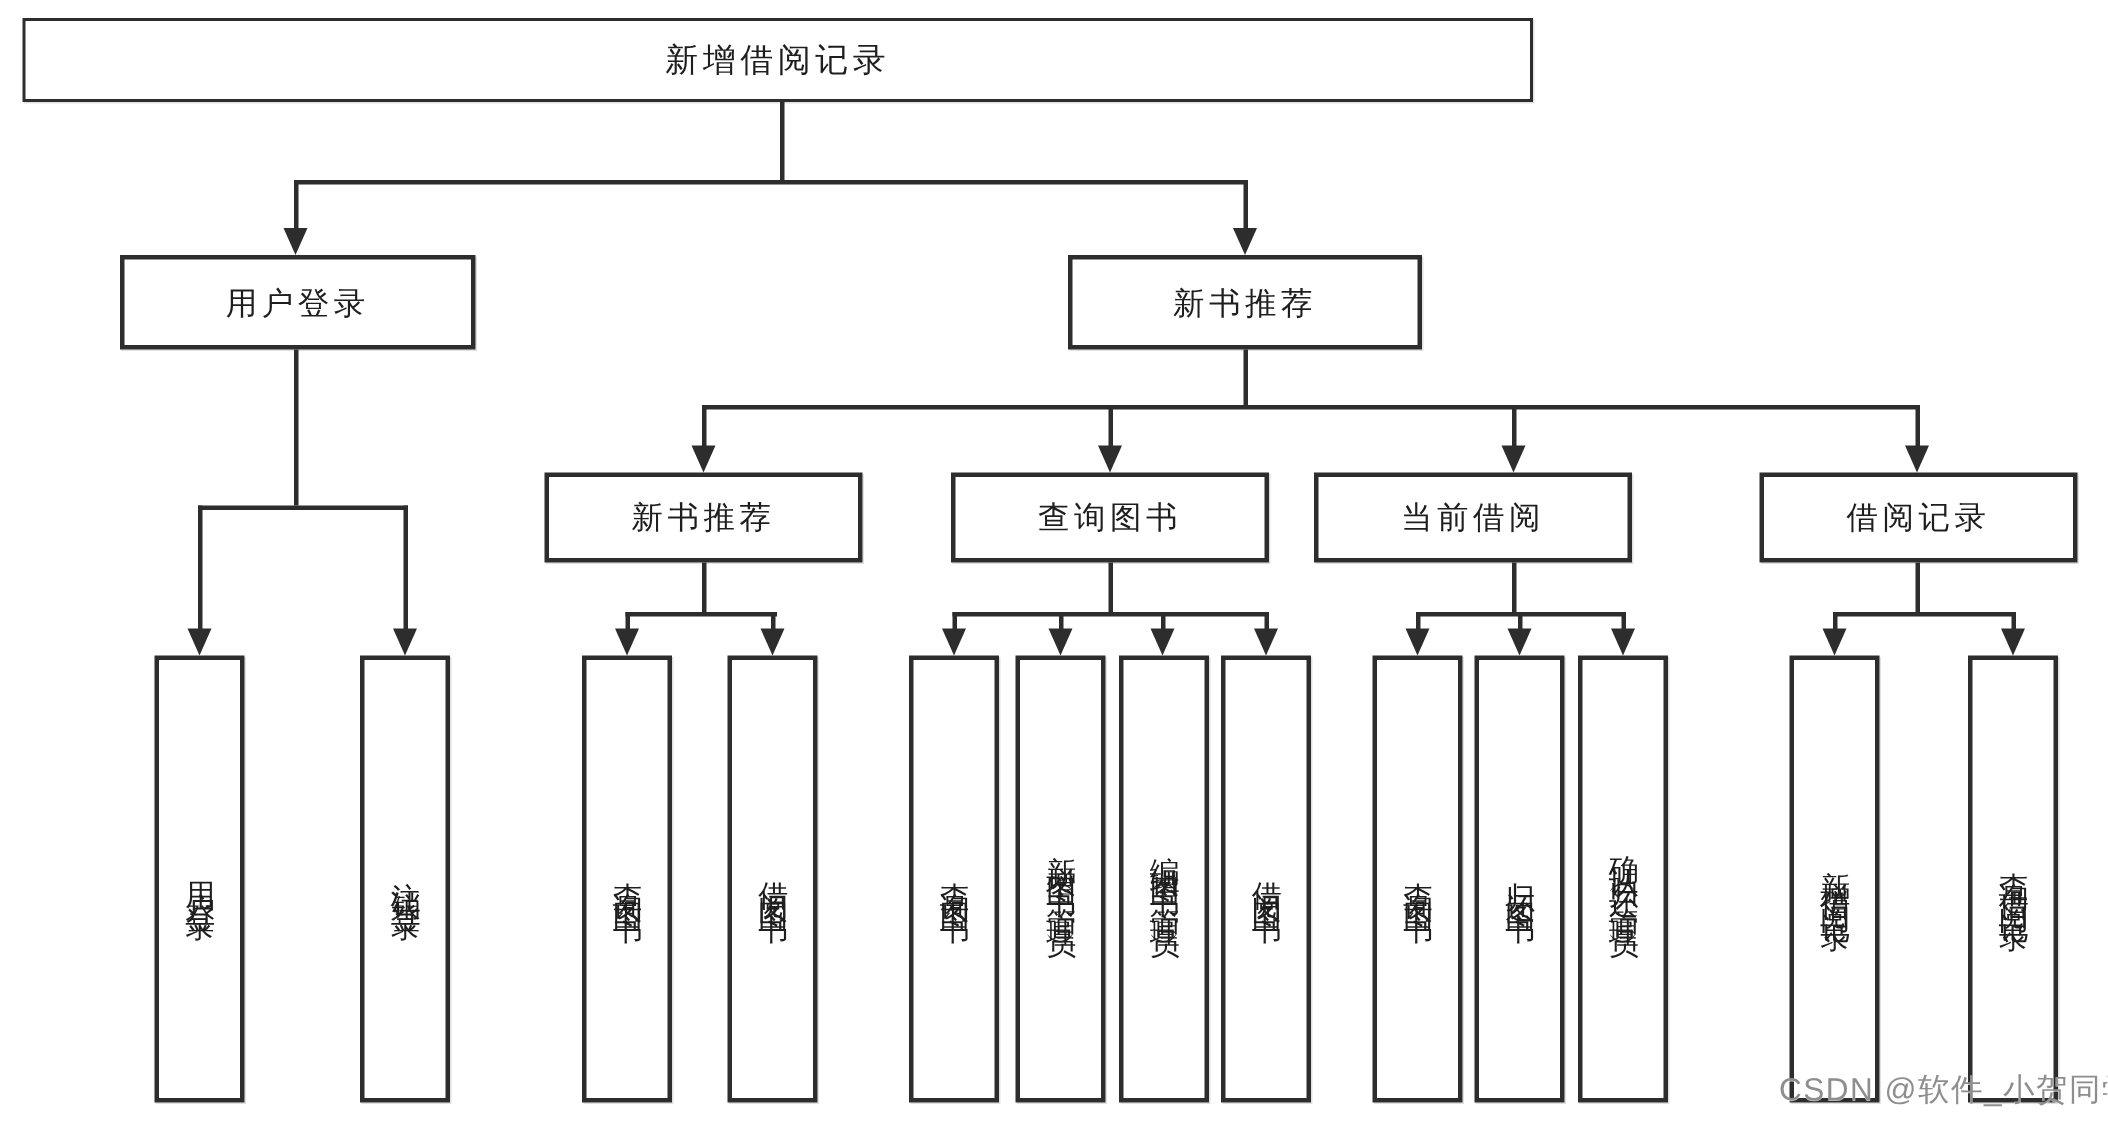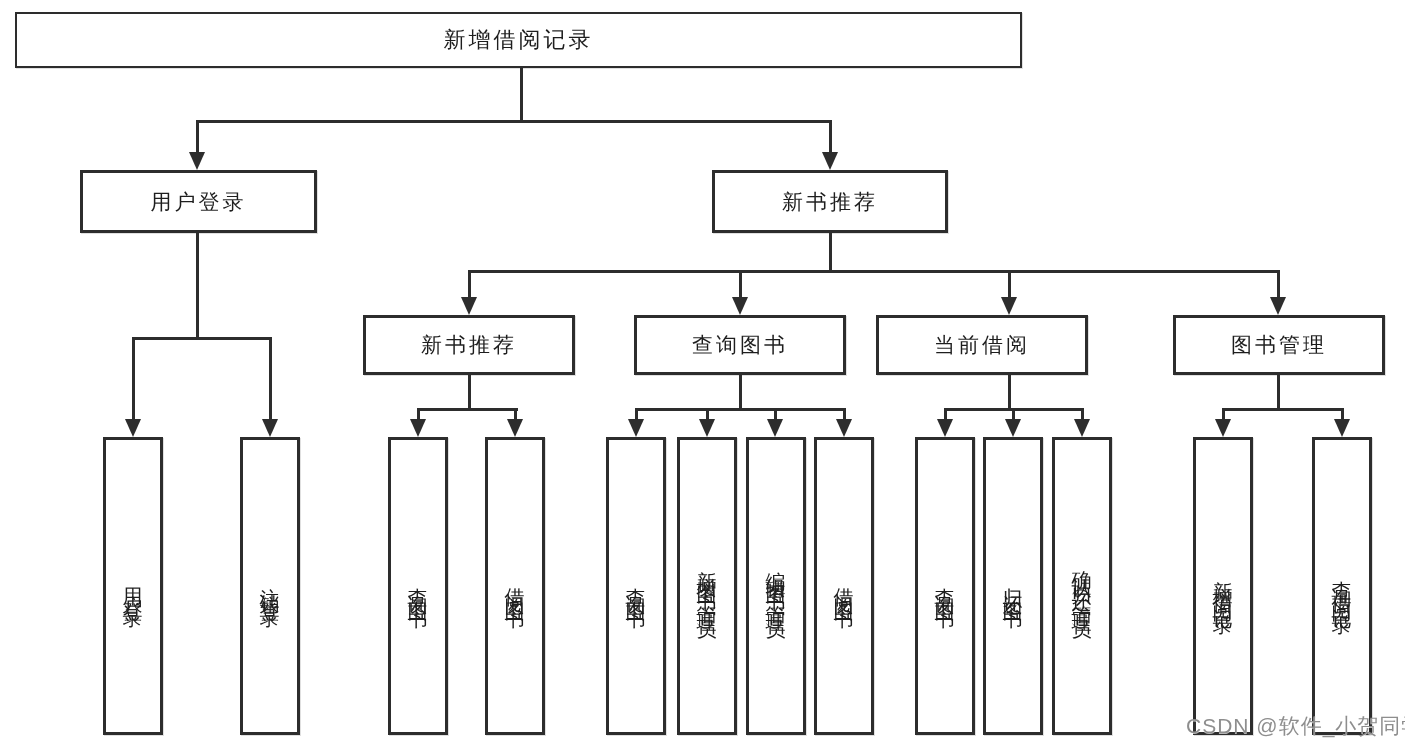--- a/index.html
+++ b/index.html
@@ -81,21 +81,21 @@
   <div class="box l3" style="left:363px;">
     <span class="hlabel">新书推荐</span>
   </div>
   <div class="box l3" style="left:634px;">
     <span class="hlabel">查询图书</span>
   </div>
   <div class="box l3" style="left:876px;">
     <span class="hlabel">当前借阅</span>
   </div>
   <div class="box l3" style="left:1173px;">
-    <span class="hlabel">图书管理</span>
+    <span class="hlabel">借阅记录</span>
   </div>
 
   <div class="box leaf" style="left:103px;">
     <span class="vtext">用户登录</span>
   </div>
   <div class="box leaf" style="left:240px;">
     <span class="vtext">注销登录</span>
   </div>
 
   <div class="box leaf" style="left:388px;">

